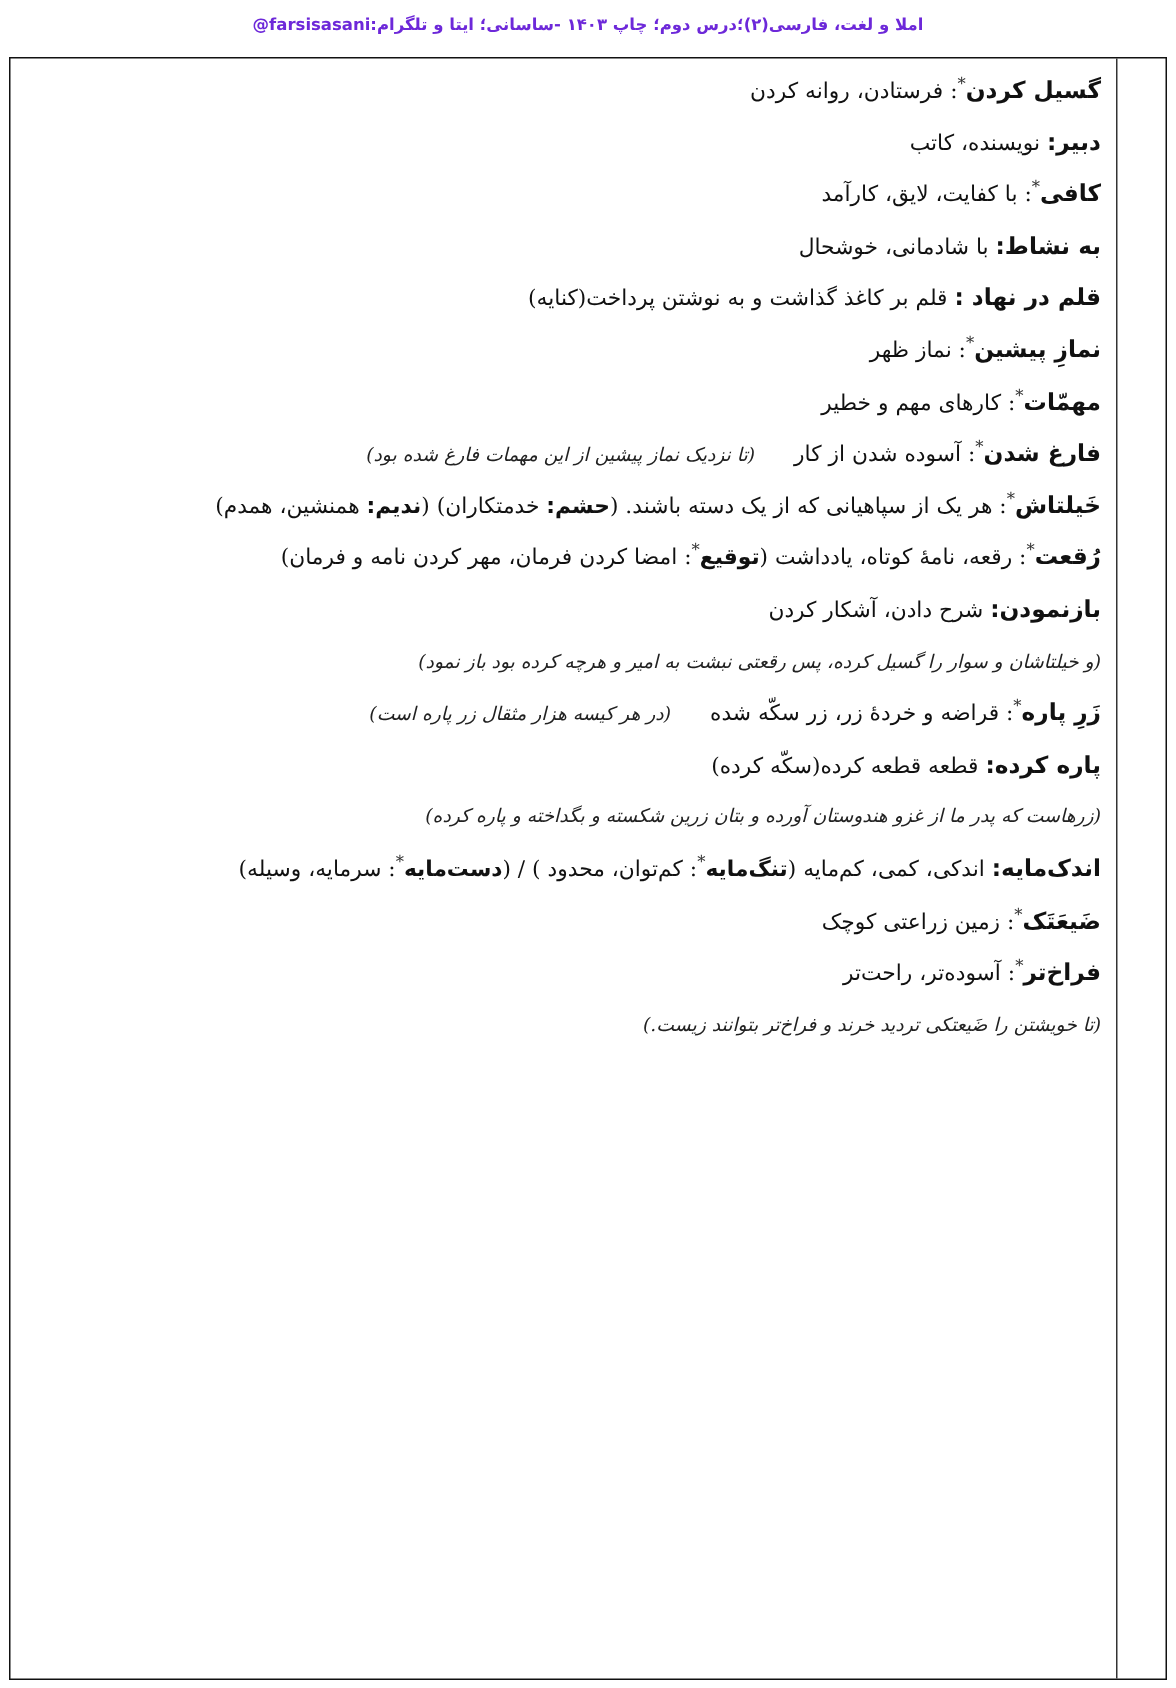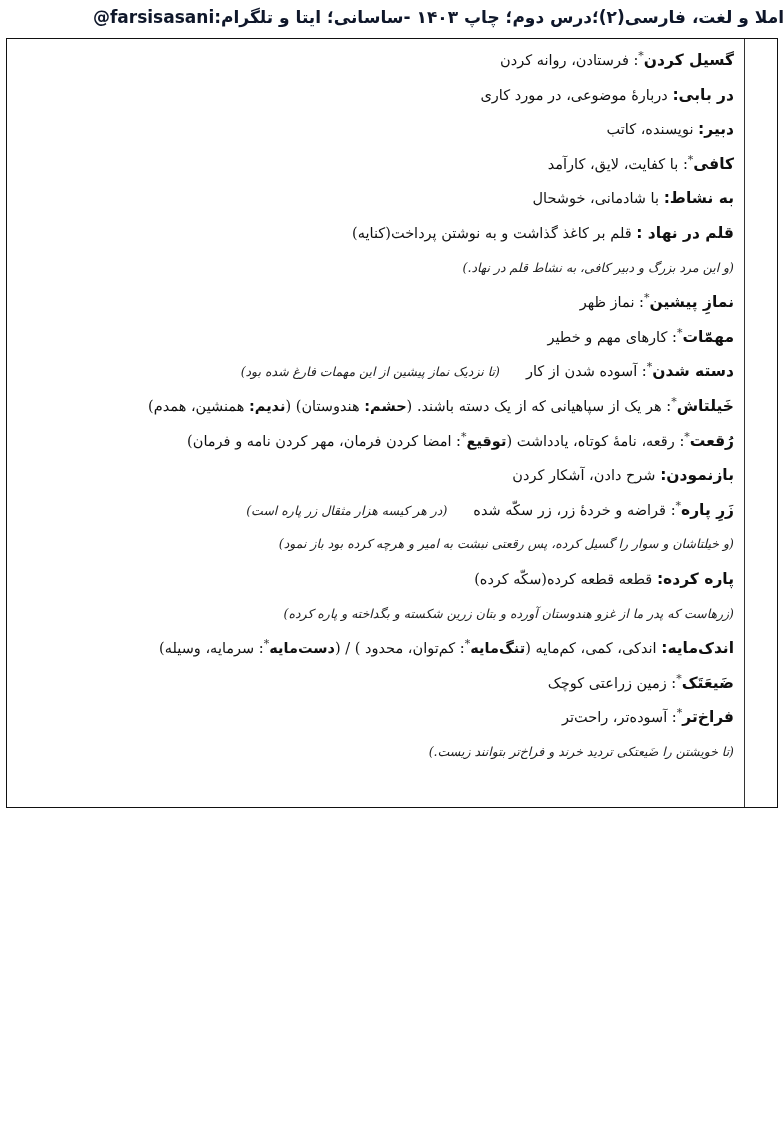--- a/index.html
+++ b/index.html
@@ -2,26 +2,26 @@
 <html><head>
 <meta charset="utf-8">
 <style>
   html, body { margin: 0; padding: 0; background: #ffffff; }
   body {
     width: 784px; height: 1125px; position: relative; overflow: hidden;
     font-family: "DejaVu Sans", sans-serif; color: #111;
   }
   .page-header {
     position: absolute; left: 0; top: 0; width: 784px; height: 36px;
-    text-align: right; direction: rtl;
-    font-family: "DejaVu Sans", sans-serif; font-weight: bold; font-size: 17px;
-    line-height: 34px; color: #0f172a; white-space: nowrap;
+    text-align: center; direction: rtl;
+    font-family: "DejaVu Sans", sans-serif; font-weight: bold; font-size: 11px;
+    line-height: 34px; color: #6d28d9; white-space: nowrap;
   }
   .sheet {
-    position: absolute; left: 6px; top: 38px; width: 772px; height: 770px;
+    position: absolute; left: 6px; top: 38px; width: 772px; height: 1082px;
     border: 1.5px solid #111; box-sizing: border-box;
   }
   .side-col {
     position: absolute; right: 0; top: 0; bottom: 0; width: 32px;
     border-left: 1.5px solid #333;
   }
   .main-col {
     position: absolute; left: 0; top: 0; right: 33px; bottom: 0;
     direction: rtl; padding: 4px 10px 0 10px; box-sizing: border-box;
   }
@@ -39,34 +39,32 @@
 </style>
 </head>
 <body>
 
 <div class="page-header">املا و لغت، فارسی(۲)؛درس دوم؛ چاپ ۱۴۰۳ -ساسانی؛ ایتا و تلگرام:farsisasani@</div>
 
 <div class="sheet">
   <div class="side-col"></div>
   <div class="main-col" id="list">
       <div class="line"><span class="term">گسیل کردن</span><span class="star">*</span><span>: فرستادن، روانه کردن</span></div>
-      <div class="line"><span class="term">در بابی:</span><span> دربارهٔ موضوعی، در مورد کاری</span></div>
       <div class="line"><span class="term">دبیر:</span><span> نویسنده، کاتب</span></div>
       <div class="line"><span class="term">کافی</span><span class="star">*</span><span>: با کفایت، لایق، کارآمد</span></div>
       <div class="line"><span class="term">به نشاط:</span><span> با شادمانی، خوشحال</span></div>
       <div class="line"><span class="term">قلم در نهاد :</span><span> قلم بر کاغذ گذاشت و به نوشتن پرداخت(کنایه)</span></div>
-      <div class="line example">(و این مرد بزرگ و دبیر کافی، به نشاط قلم در نهاد.)</div>
       <div class="line"><span class="term">نمازِ پیشین</span><span class="star">*</span><span>: نماز ظهر</span></div>
       <div class="line"><span class="term">مهمّات</span><span class="star">*</span><span>: کارهای مهم و خطیر</span></div>
-      <div class="line"><span class="term">دسته شدن</span><span class="star">*</span><span>: آسوده شدن از کار</span><span class="inl-ex">(تا نزدیک نماز پیشین از این مهمات فارغ شده بود)</span></div>
-      <div class="line"><span class="term">خَیلتاش</span><span class="star">*</span><span>: هر یک از سپاهیانی که از یک دسته باشند.</span><span>   (</span><span class="sub-term">حشم:</span><span> هندوستان</span><span>)</span><span> (</span><span class="sub-term">ندیم:</span><span> همنشین، همدم</span><span>)</span></div>
+      <div class="line"><span class="term">فارغ شدن</span><span class="star">*</span><span>: آسوده شدن از کار</span><span class="inl-ex">(تا نزدیک نماز پیشین از این مهمات فارغ شده بود)</span></div>
+      <div class="line"><span class="term">خَیلتاش</span><span class="star">*</span><span>: هر یک از سپاهیانی که از یک دسته باشند.</span><span>   (</span><span class="sub-term">حشم:</span><span> خدمتکاران</span><span>)</span><span> (</span><span class="sub-term">ندیم:</span><span> همنشین، همدم</span><span>)</span></div>
       <div class="line"><span class="term">رُقعت</span><span class="star">*</span><span>: رقعه، نامهٔ کوتاه، یادداشت</span><span>   (</span><span class="sub-term">توقیع</span><span class="star">*</span><span>: امضا کردن فرمان، مهر کردن نامه و فرمان</span><span>)</span></div>
       <div class="line"><span class="term">بازنمودن:</span><span> شرح دادن، آشکار کردن</span></div>
+      <div class="line example">(و خیلتاشان و سوار را گسیل کرده، پس رقعتی نبشت به امیر و هرچه کرده بود باز نمود)</div>
       <div class="line"><span class="term">زَرِ پاره</span><span class="star">*</span><span>: قراضه و خردهٔ زر، زر سکّه شده</span><span class="inl-ex">(در هر کیسه هزار مثقال زر پاره است)</span></div>
-      <div class="line example">(و خیلتاشان و سوار را گسیل کرده، پس رقعتی نبشت به امیر و هرچه کرده بود باز نمود)</div>
       <div class="line"><span class="term">پاره کرده:</span><span> قطعه قطعه کرده(سکّه کرده)</span></div>
       <div class="line example">(زرهاست که پدر ما از غزو هندوستان آورده و بتان زرین شکسته و بگداخته و پاره کرده)</div>
       <div class="line"><span class="term">اندک‌مایه:</span><span> اندکی، کمی، کم‌مایه</span><span>   (</span><span class="sub-term">تنگ‌مایه</span><span class="star">*</span><span>: کم‌توان، محدود</span><span> ) / </span><span> (</span><span class="sub-term">دست‌مایه</span><span class="star">*</span><span>: سرمایه، وسیله</span><span>)</span></div>
       <div class="line"><span class="term">ضَیعَتَک</span><span class="star">*</span><span>: زمین زراعتی کوچک</span></div>
       <div class="line"><span class="term">فراخ‌تر</span><span class="star">*</span><span>: آسوده‌تر، راحت‌تر</span></div>
       <div class="line example">(تا خویشتن را ضَیعتکی تردید خرند و فراخ‌تر بتوانند زیست.)</div>
     </div>
 </div>
 
 </body></html>

